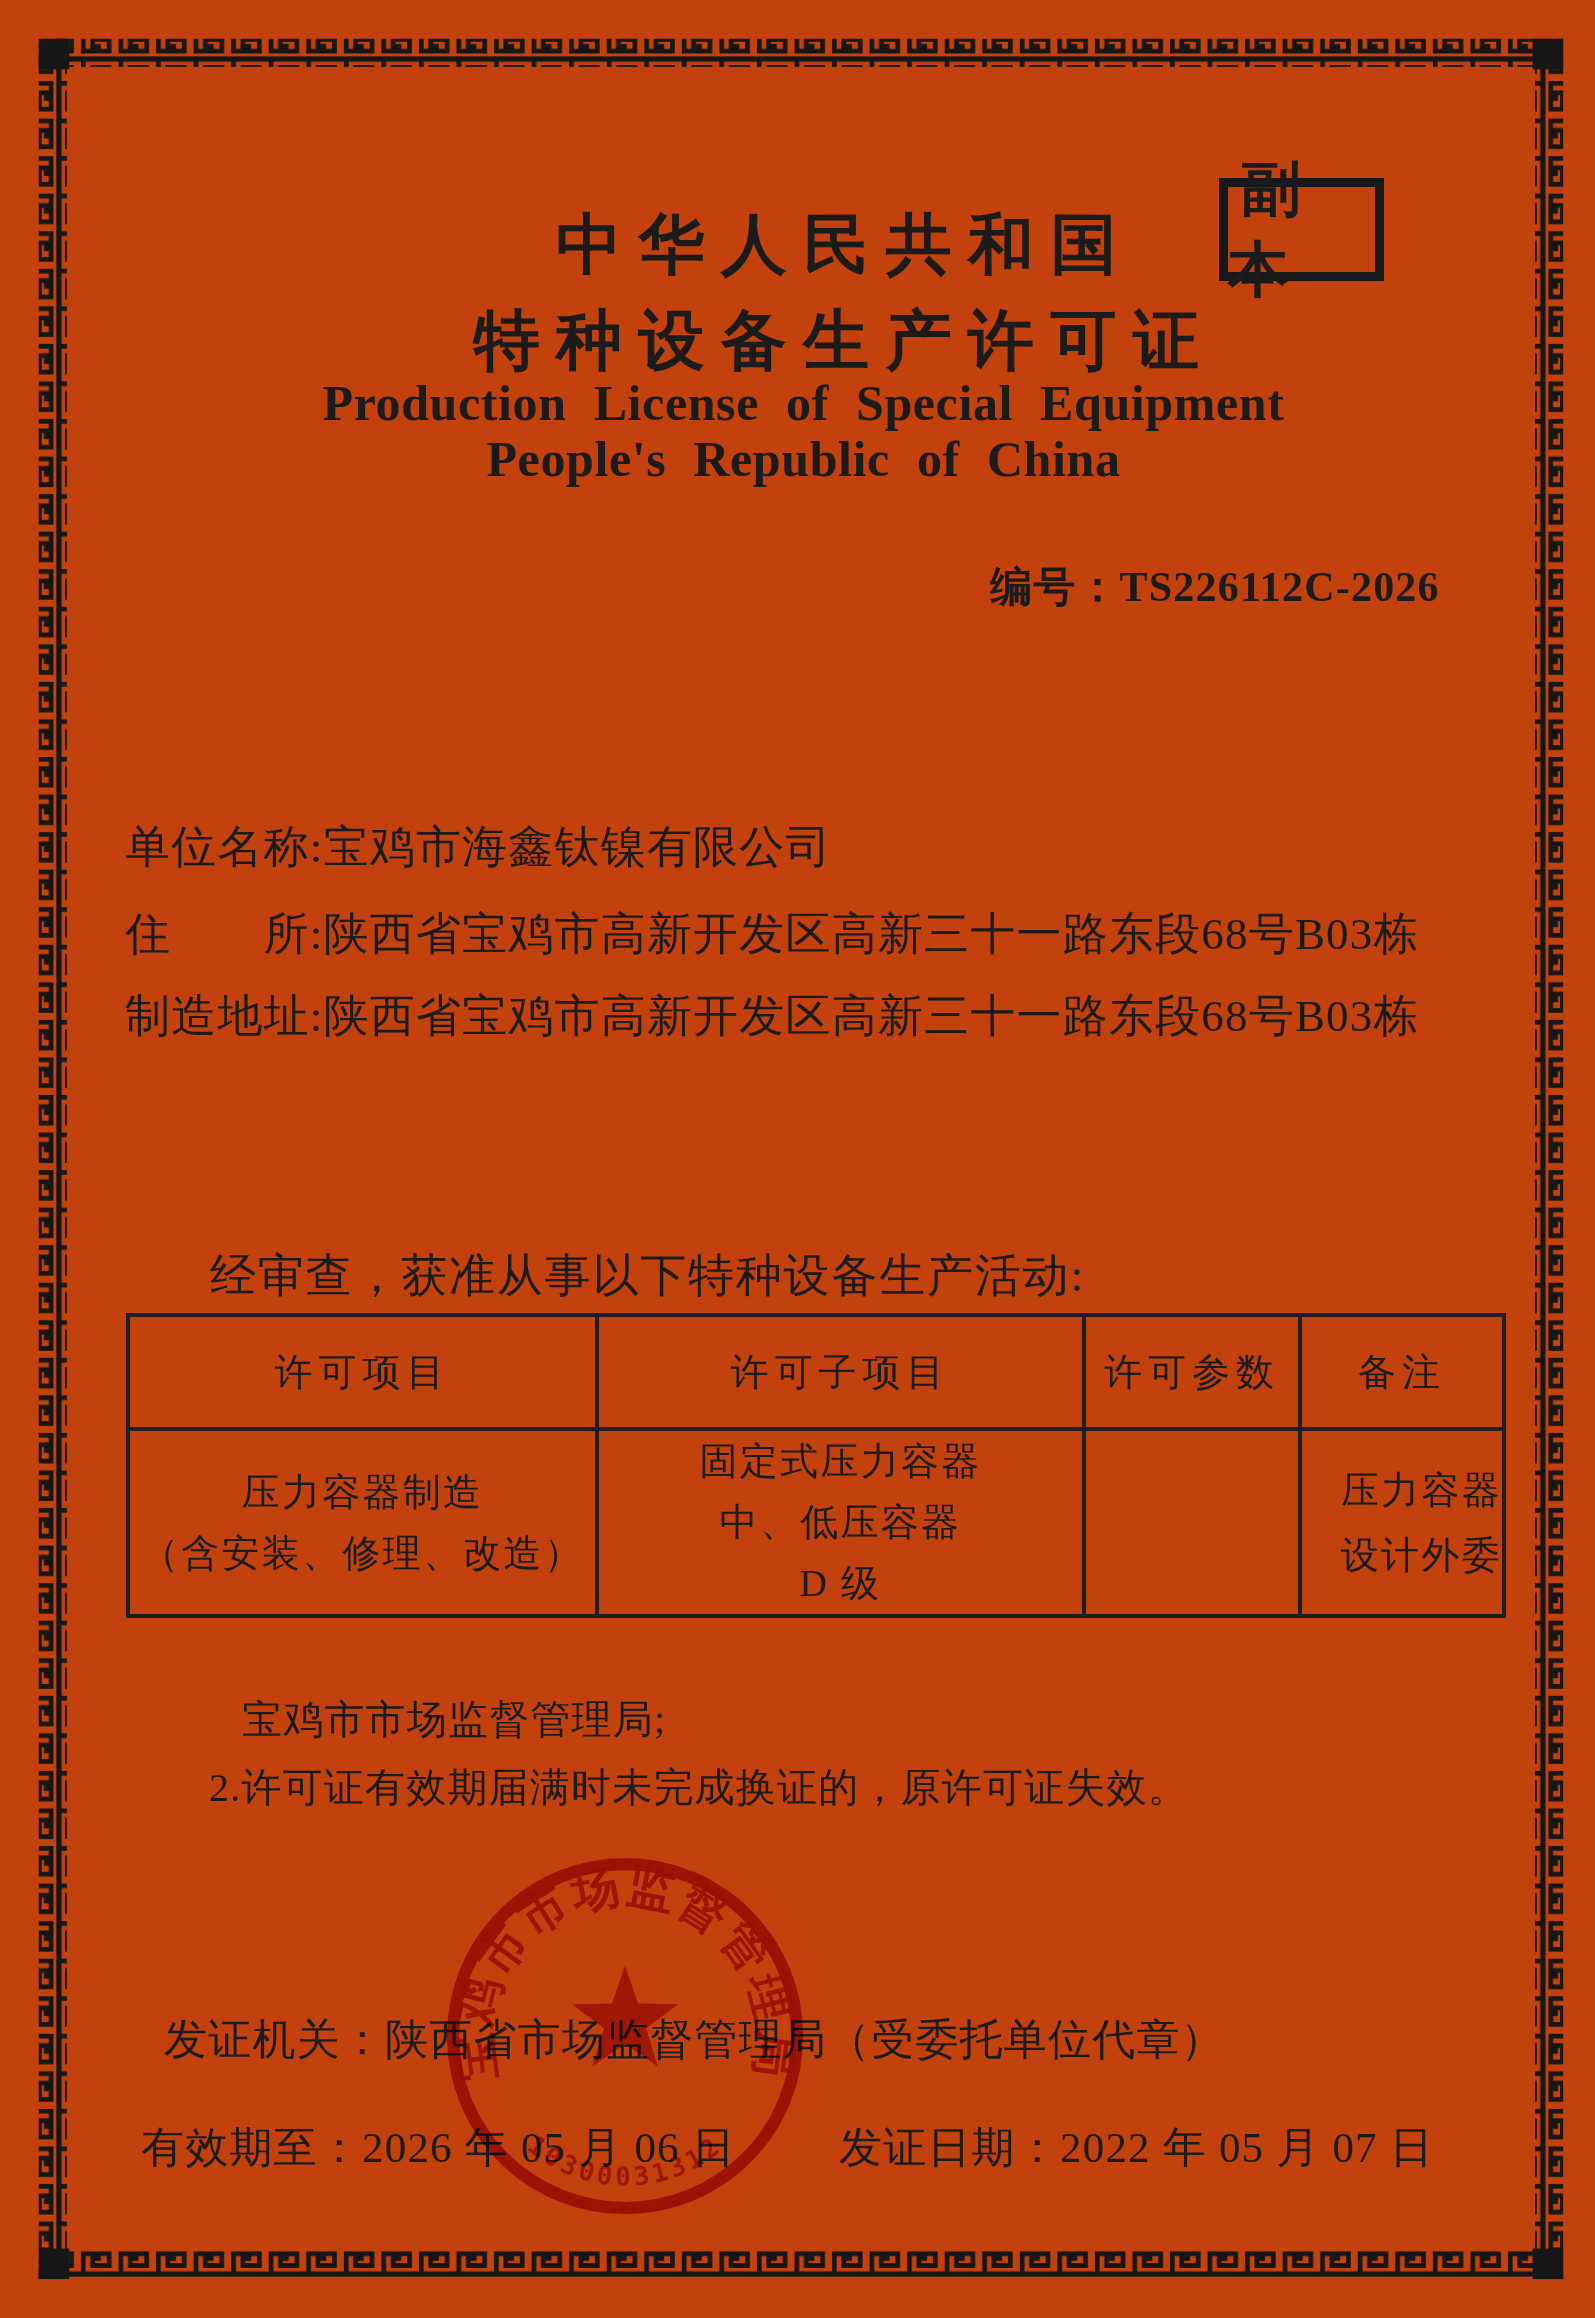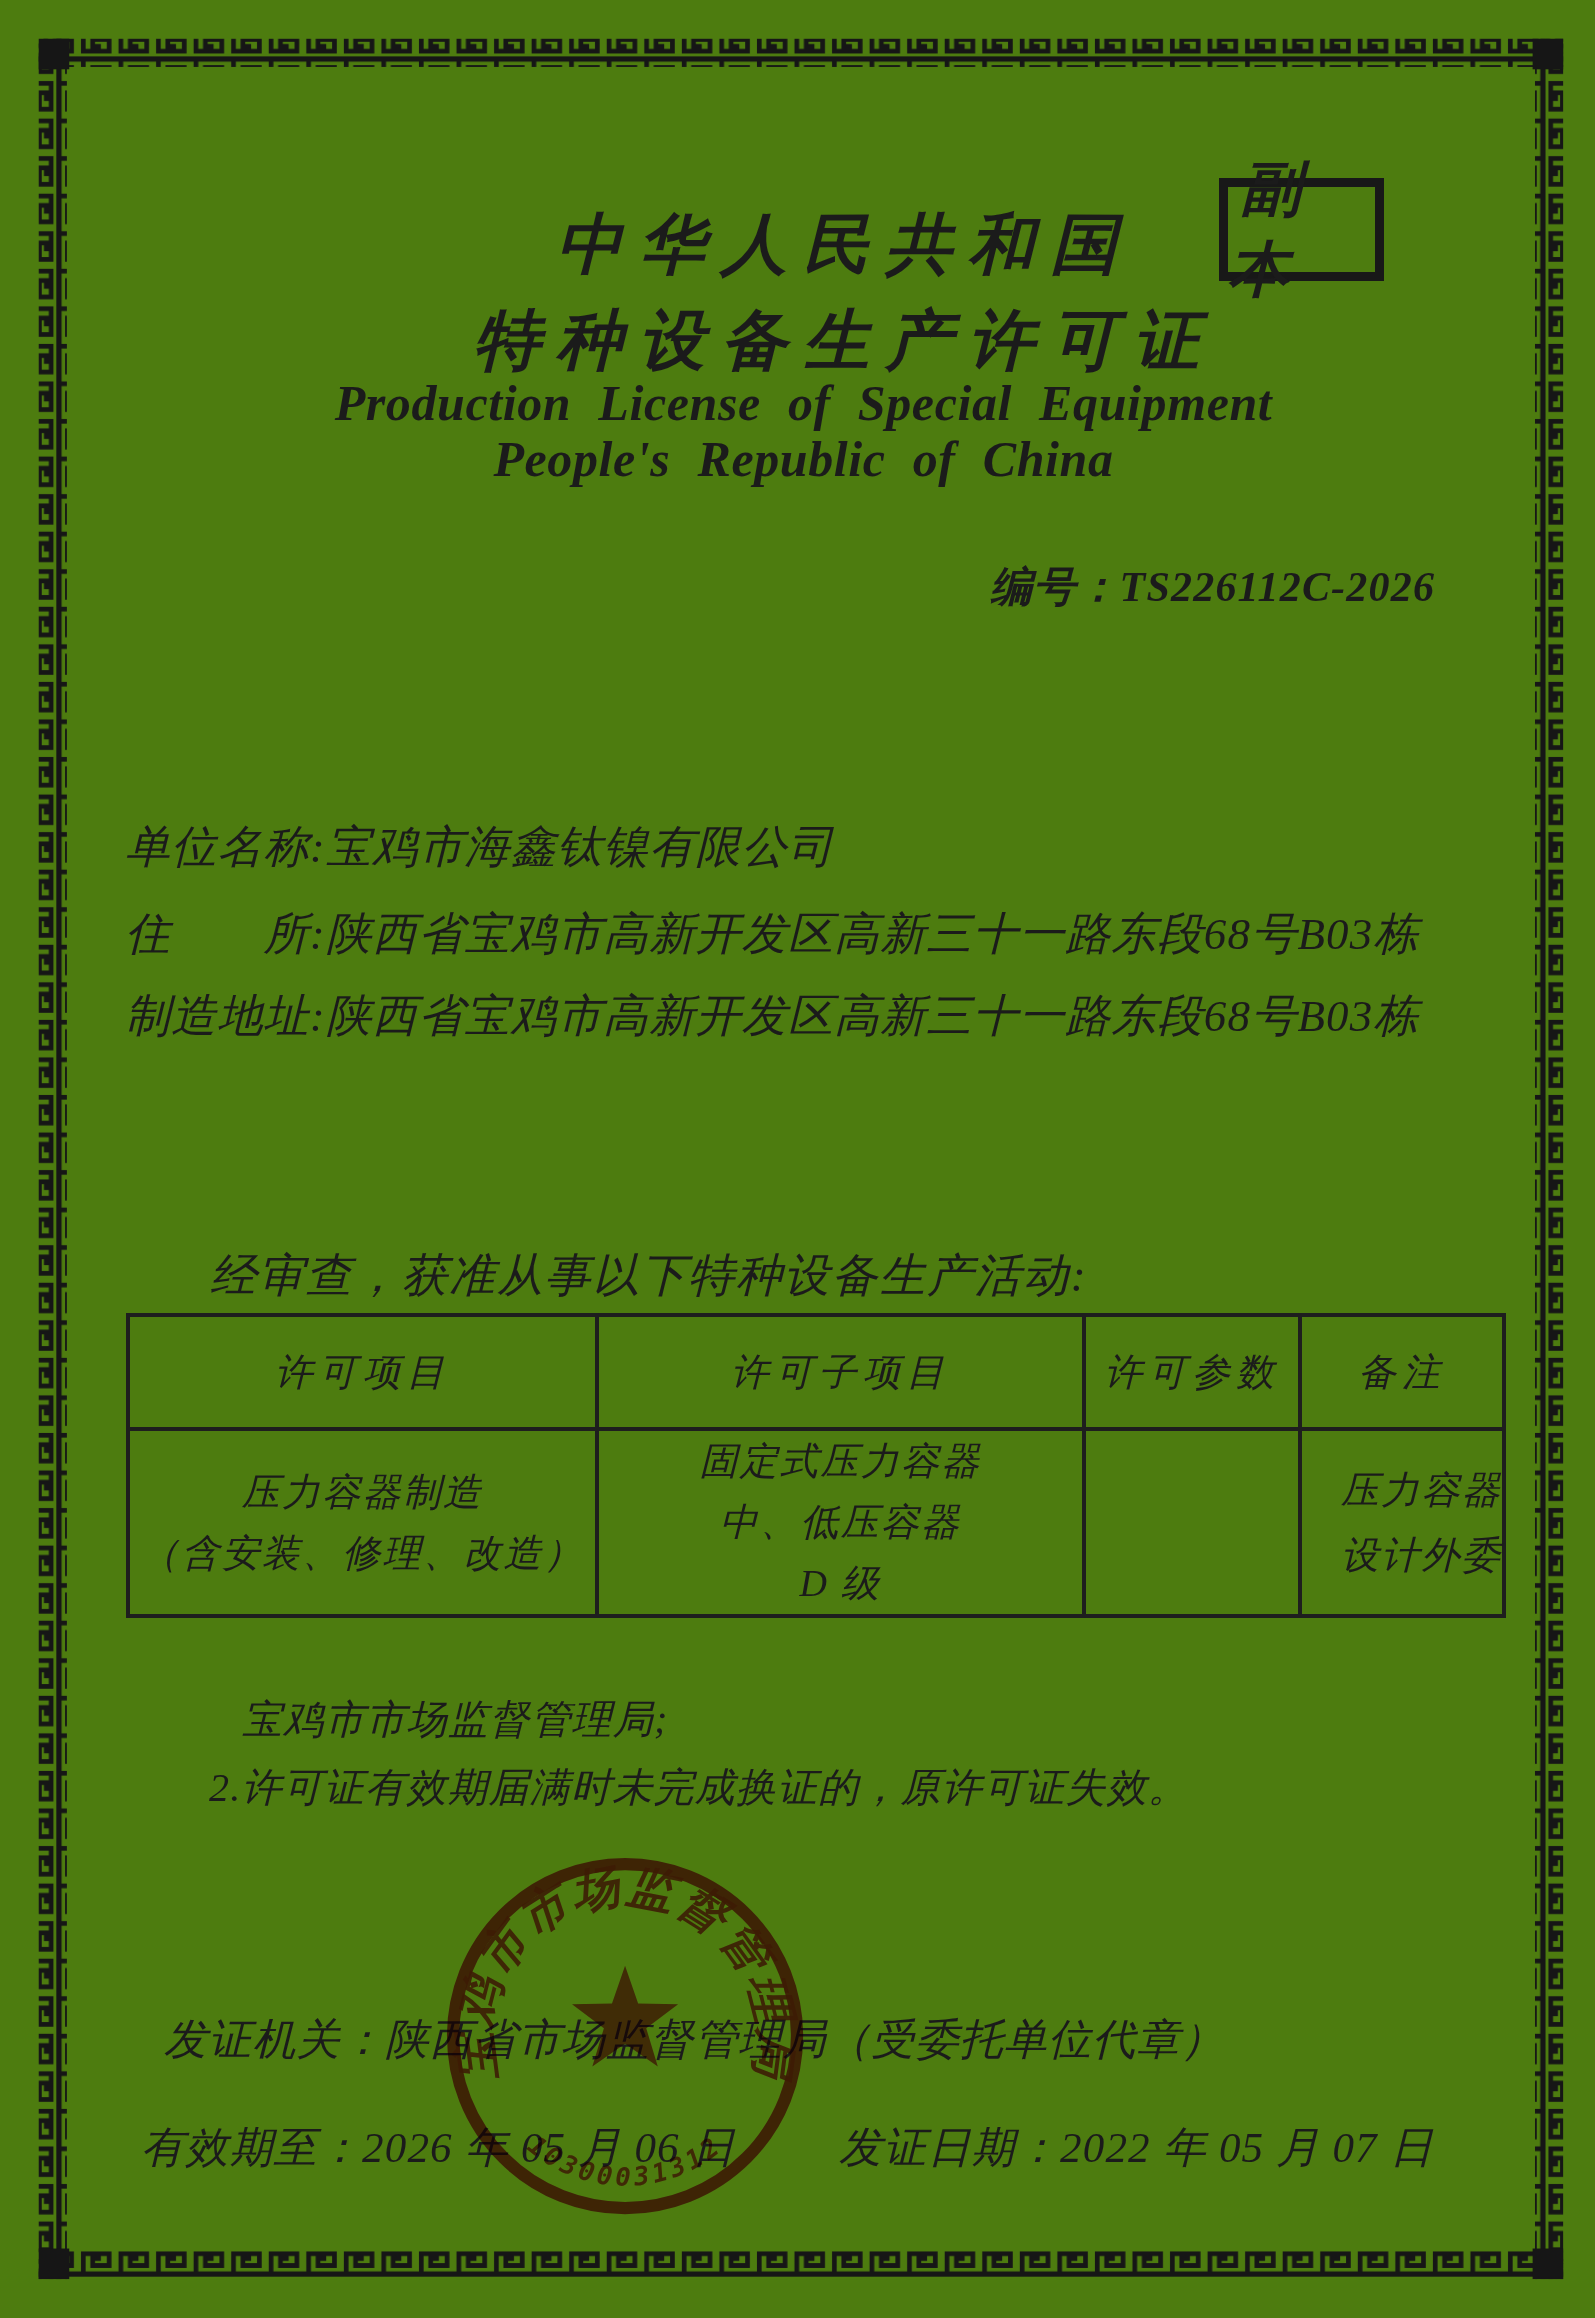--- a/index.html
+++ b/index.html
@@ -1,23 +1,22 @@
 <!DOCTYPE html>
 <html style="font-size:9.4px"><head>
 <meta charset="utf-8">
 <style>
   html,body{margin:0;padding:0;background:#e8e8e6;}
   .page{
     position:relative;
     width:1596px;height:2319px;
-    background:#4d7c0f;
+    background:#c2410c;
     overflow:hidden;
     font-family:"Liberation Serif","DejaVu Serif",serif;
     color:#1b1b1b;
-    font-style:italic;
   }
   .abs{position:absolute;white-space:nowrap;}
   
   .frame{position:absolute;left:0;top:0;width:1596px;height:2319px;}
   
   .badge{
     position:absolute;left:1219px;top:178px;width:165px;height:103px;
     border:9.4px solid #181818;box-sizing:border-box;
     display:flex;align-items:center;justify-content:center;
     font-size:60px;font-weight:900;letter-spacing:13px;text-indent:13px;

